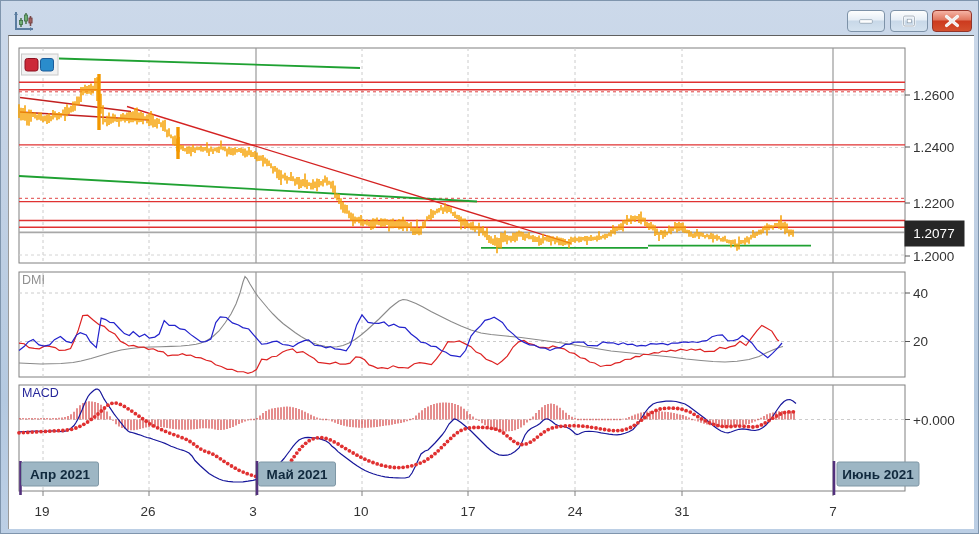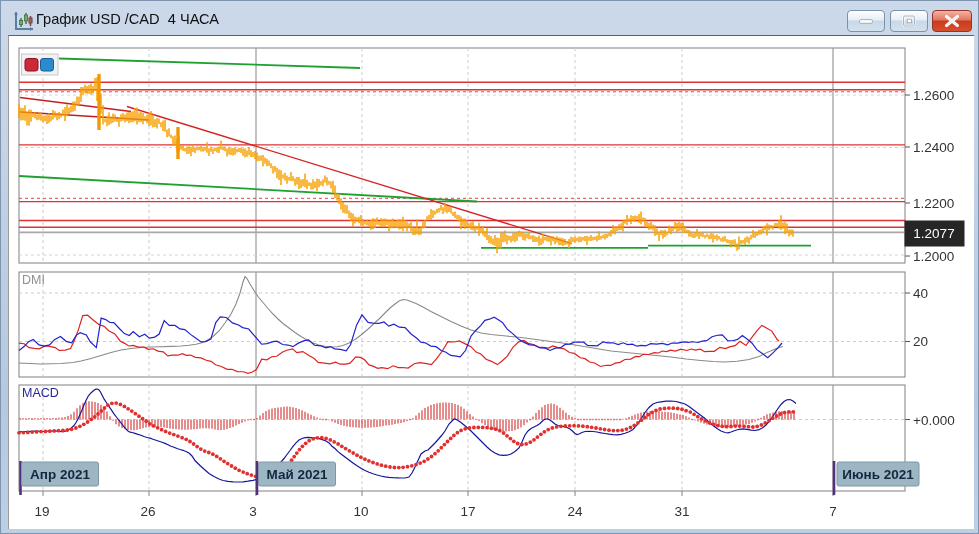--- a/index.html
+++ b/index.html
@@ -22,21 +22,20 @@
       <path d="M3 2 L3 19 L20 19" stroke="#5b7da0" stroke-width="2" fill="none"></path>
       <path d="M3 2 L1 5 L5 5 Z" fill="#5b7da0"></path>
       <path d="M20 19 L17 17 L17 21 Z" fill="#5b7da0"></path>
       <line x1="8" y1="8" x2="8" y2="17" stroke="#4e7a52" stroke-width="1.6"></line>
       <rect x="6.4" y="10.5" width="3.2" height="4" fill="#6fae74" stroke="#3f6f45" stroke-width="0.8"></rect>
       <line x1="13" y1="3" x2="13" y2="14" stroke="#4e7a52" stroke-width="1.6"></line>
       <rect x="11.4" y="5" width="3.2" height="6" fill="#6fae74" stroke="#3f6f45" stroke-width="0.8"></rect>
       <line x1="17.5" y1="6" x2="17.5" y2="16" stroke="#7a4a4a" stroke-width="1.6"></line>
       <rect x="15.9" y="8" width="3.2" height="5" fill="#a06060" stroke="#6f3f3f" stroke-width="0.8"></rect>
     </svg>
-    <div id="title">График USD /CAD&nbsp; 4 ЧАСА</div>
     <div class="btn std" style="left:846px;">
       <svg class="glyph" viewBox="0 0 38 22">
           <rect x="12" y="9.5" width="14" height="4" rx="1" fill="#fcfdfe" stroke="#8899aa" stroke-width="0.8"></rect>
         </svg>
     </div>
     <div class="btn std" style="left:889px;">
       <svg class="glyph" viewBox="0 0 38 22">
           <rect x="13" y="5.5" width="12" height="11" rx="1.5" fill="none" stroke="#fdfdfe" stroke-width="2.4"></rect>
           <rect x="13" y="5.5" width="12" height="11" rx="1.5" fill="none" stroke="#778899" stroke-width="0.7"></rect>
           <rect x="17" y="9" width="4.5" height="4" fill="#fff" stroke="#778899" stroke-width="0.6"></rect>

